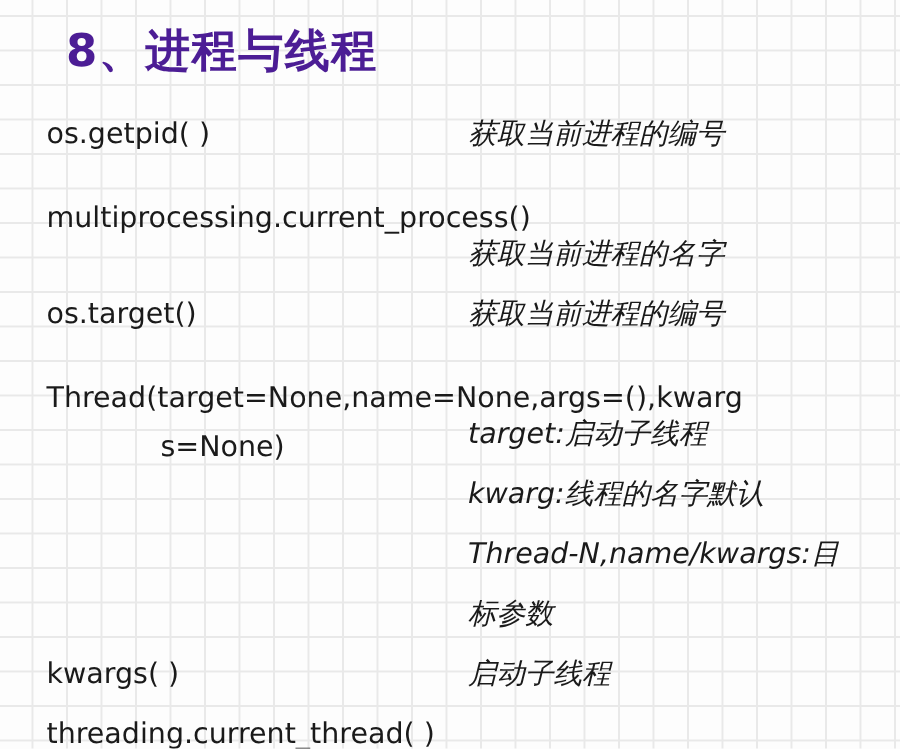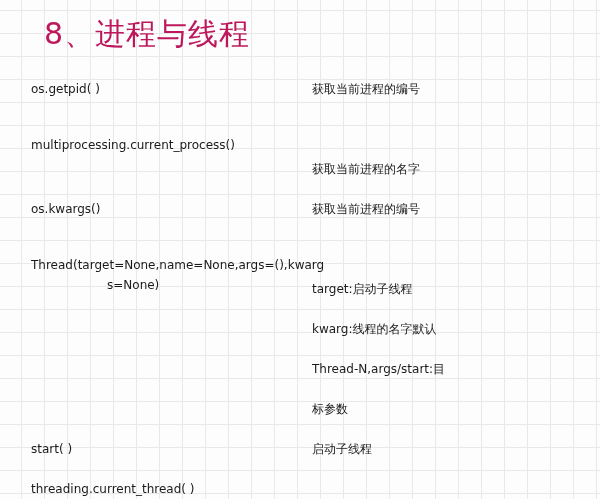--- a/index.html
+++ b/index.html
@@ -10,47 +10,47 @@
       linear-gradient(to right, #e9e9e9 1px, transparent 1px),
       linear-gradient(to bottom, #e9e9e9 1px, transparent 1px);
     background-size:23px 23px;
     background-position:-2px 10px;
     font-family:"DejaVu Sans", "Liberation Sans", sans-serif;
     color:#1a1a1a;
     position:relative;
   }
   .title {
     position:absolute; left:44px; top:14px;
-    font-size:30px; font-weight:normal; letter-spacing:1px;
-    color:#be185d;
+    font-size:30px; font-weight:bold; letter-spacing:1px;
+    color:#4c1d95;
   }
   .line {
-    position:absolute; font-size:12px; white-space:nowrap; line-height:26px;
+    position:absolute; font-size:19px; white-space:nowrap; line-height:26px;
   }
   .left { left:31px; }
   .indent { left:107px; }
-  .right { left:312px; }
+  .right { left:312px;font-style:italic; }
 </style>
 </head>
 <body>
 
 <div class="title">8、进程与线程</div>
 
 <div class="line left" style="top:76px">os.getpid( )</div>
 <div class="line right" style="top:76px">获取当前进程的编号</div>
 
 <div class="line left" style="top:132px">multiprocessing.current_process()</div>
 <div class="line right" style="top:156px">获取当前进程的名字</div>
 
-<div class="line left" style="top:196px">os.kwargs()</div>
+<div class="line left" style="top:196px">os.target()</div>
 <div class="line right" style="top:196px">获取当前进程的编号</div>
 
 <div class="line left" style="top:252px">Thread(target=None,name=None,args=(),kwarg</div>
-<div class="line indent" style="top:272px">s=None)</div>
+<div class="line indent" style="top:285px">s=None)</div>
 <div class="line right" style="top:276px">target:启动子线程</div>
 <div class="line right" style="top:316px">kwarg:线程的名字默认</div>
-<div class="line right" style="top:356px">Thread-N,args/start:目</div>
+<div class="line right" style="top:356px">Thread-N,name/kwargs:目</div>
 <div class="line right" style="top:396px">标参数</div>
 
-<div class="line left" style="top:436px">start( )</div>
+<div class="line left" style="top:436px">kwargs( )</div>
 <div class="line right" style="top:436px">启动子线程</div>
 
 <div class="line left" style="top:476px">threading.current_thread( )</div>
 
 </body></html>

